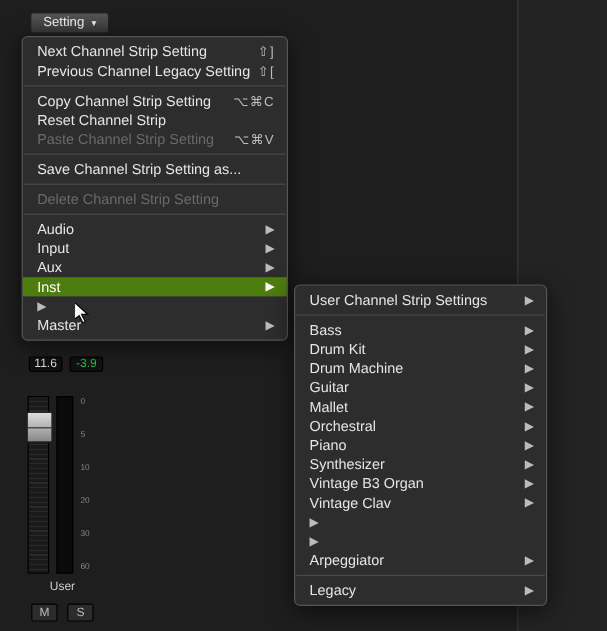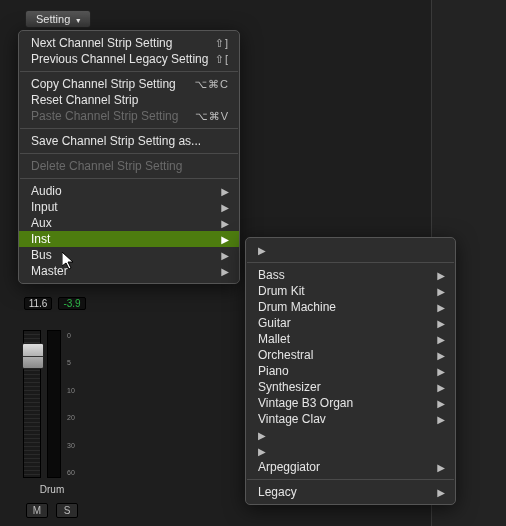--- a/index.html
+++ b/index.html
@@ -106,31 +106,31 @@
     </div>
   <div class="mi">
       <span class="label">Aux</span>
       <span class="arrow">▶</span>
     </div>
   <div class="mi highlight">
       <span class="label">Inst</span>
       <span class="arrow">▶</span>
     </div>
   <div class="mi">
-      <span class="label">Bus</span>
       <span class="arrow">▶</span>
     </div>
   <div class="mi">
       <span class="label">Master</span>
       <span class="arrow">▶</span>
     </div>
 </div>
 
 <div class="menu2">
   <div class="mi">
+      <span class="label">User Channel Strip Settings</span>
       <span class="arrow">▶</span>
     </div>
   <div class="sep"></div>
   <div class="mi">
       <span class="label">Bass</span>
       <span class="arrow">▶</span>
     </div>
   <div class="mi">
       <span class="label">Drum Kit</span>
       <span class="arrow">▶</span>
@@ -196,21 +196,21 @@
     <div class="meter"></div>
     <div class="ticks">
       <span class="tick">0</span>
       <span class="tick">5</span>
       <span class="tick">10</span>
       <span class="tick">20</span>
       <span class="tick">30</span>
       <span class="tick">60</span>
     </div>
   </div>
-  <div class="bnce">Drum</div>
+  <div class="bnce">User</div>
   <div class="ms">
     <div class="msbtn">M</div>
     <div class="msbtn">S</div>
   </div>
 </div>
 
 <svg class="cursor" width="16" height="20">
   <polygon points="0,0 0,14 4,11 7,17 9,16 6,10 11,10" fill="#fff" stroke="#000" stroke-width="1"></polygon>
 </svg>
 

